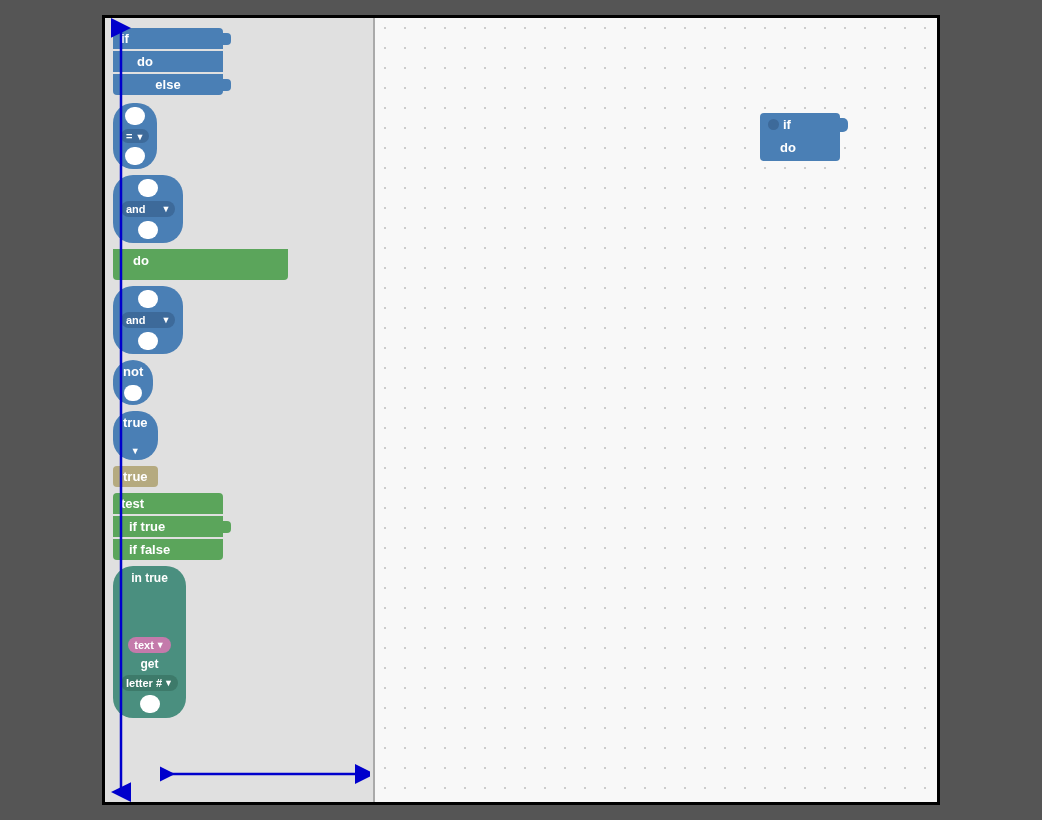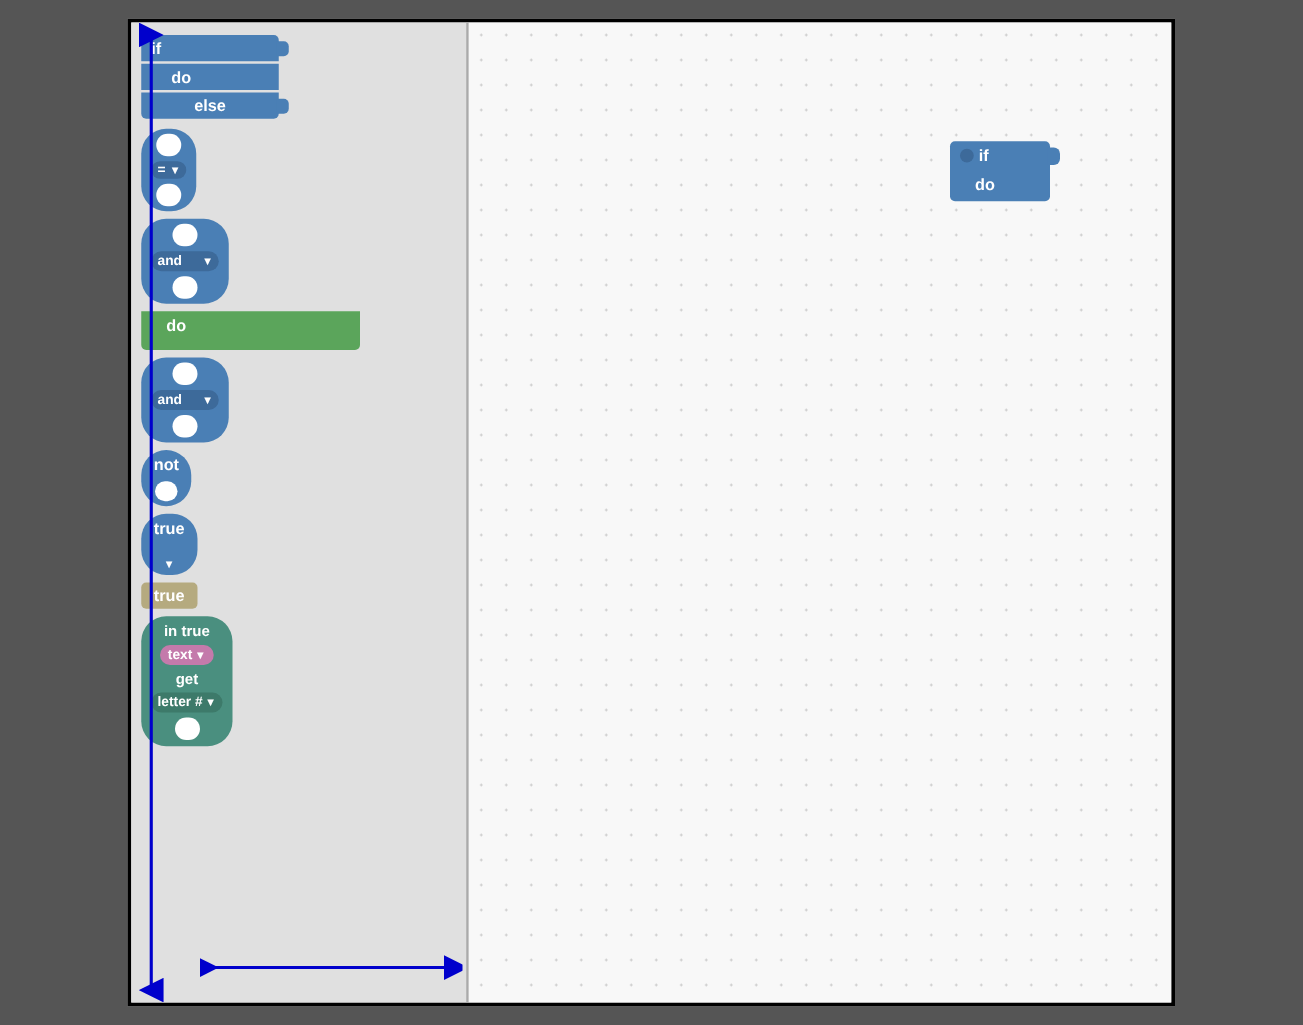--- a/index.html
+++ b/index.html
@@ -299,20 +299,21 @@
     }
 
     .intext-block .text-slot {
       background: #c47aab;
       border-radius: 10px;
       padding: 2px 6px;
       font-size: 11px;
       display: flex;
       align-items: center;
       gap: 2px;
+      margin-top: 48px;
     }
 
     .intext-block .letter-slot {
       background: #3d7a6a;
       border-radius: 10px;
       padding: 2px 5px;
       font-size: 11px;
       display: flex;
       align-items: center;
       gap: 2px;
@@ -412,20 +413,32 @@
 
     <div class="true-block block">
       <span>true</span>
       <span class="dropdown-arrow">▼</span>
     </div>
 
     <div class="null-block block">
       <span>true</span>
     </div>
 
+    <div class="test-block block">
+      <div class="test-row">
+        <span>test</span>
+        <div class="right-notch" style="background:#5ba55b; position:absolute; right:-8px; top:50%; transform:translateY(-50%);"></div>
+      </div>
+      <div class="test-row" style="padding-left:16px;">
+        <span>if true</span>
+      </div>
+      <div class="test-row" style="padding-left:16px;">
+        <span>if false</span>
+      </div>
+    </div>
 
     <div class="intext-block block">
       <span style="font-size:12px;">in true</span>
       <div class="text-slot">
         <span>text</span>
         <span style="font-size:9px;">▼</span>
       </div>
       <span style="font-size:12px;">get</span>
       <div class="letter-slot">
         <span>letter #</span>

